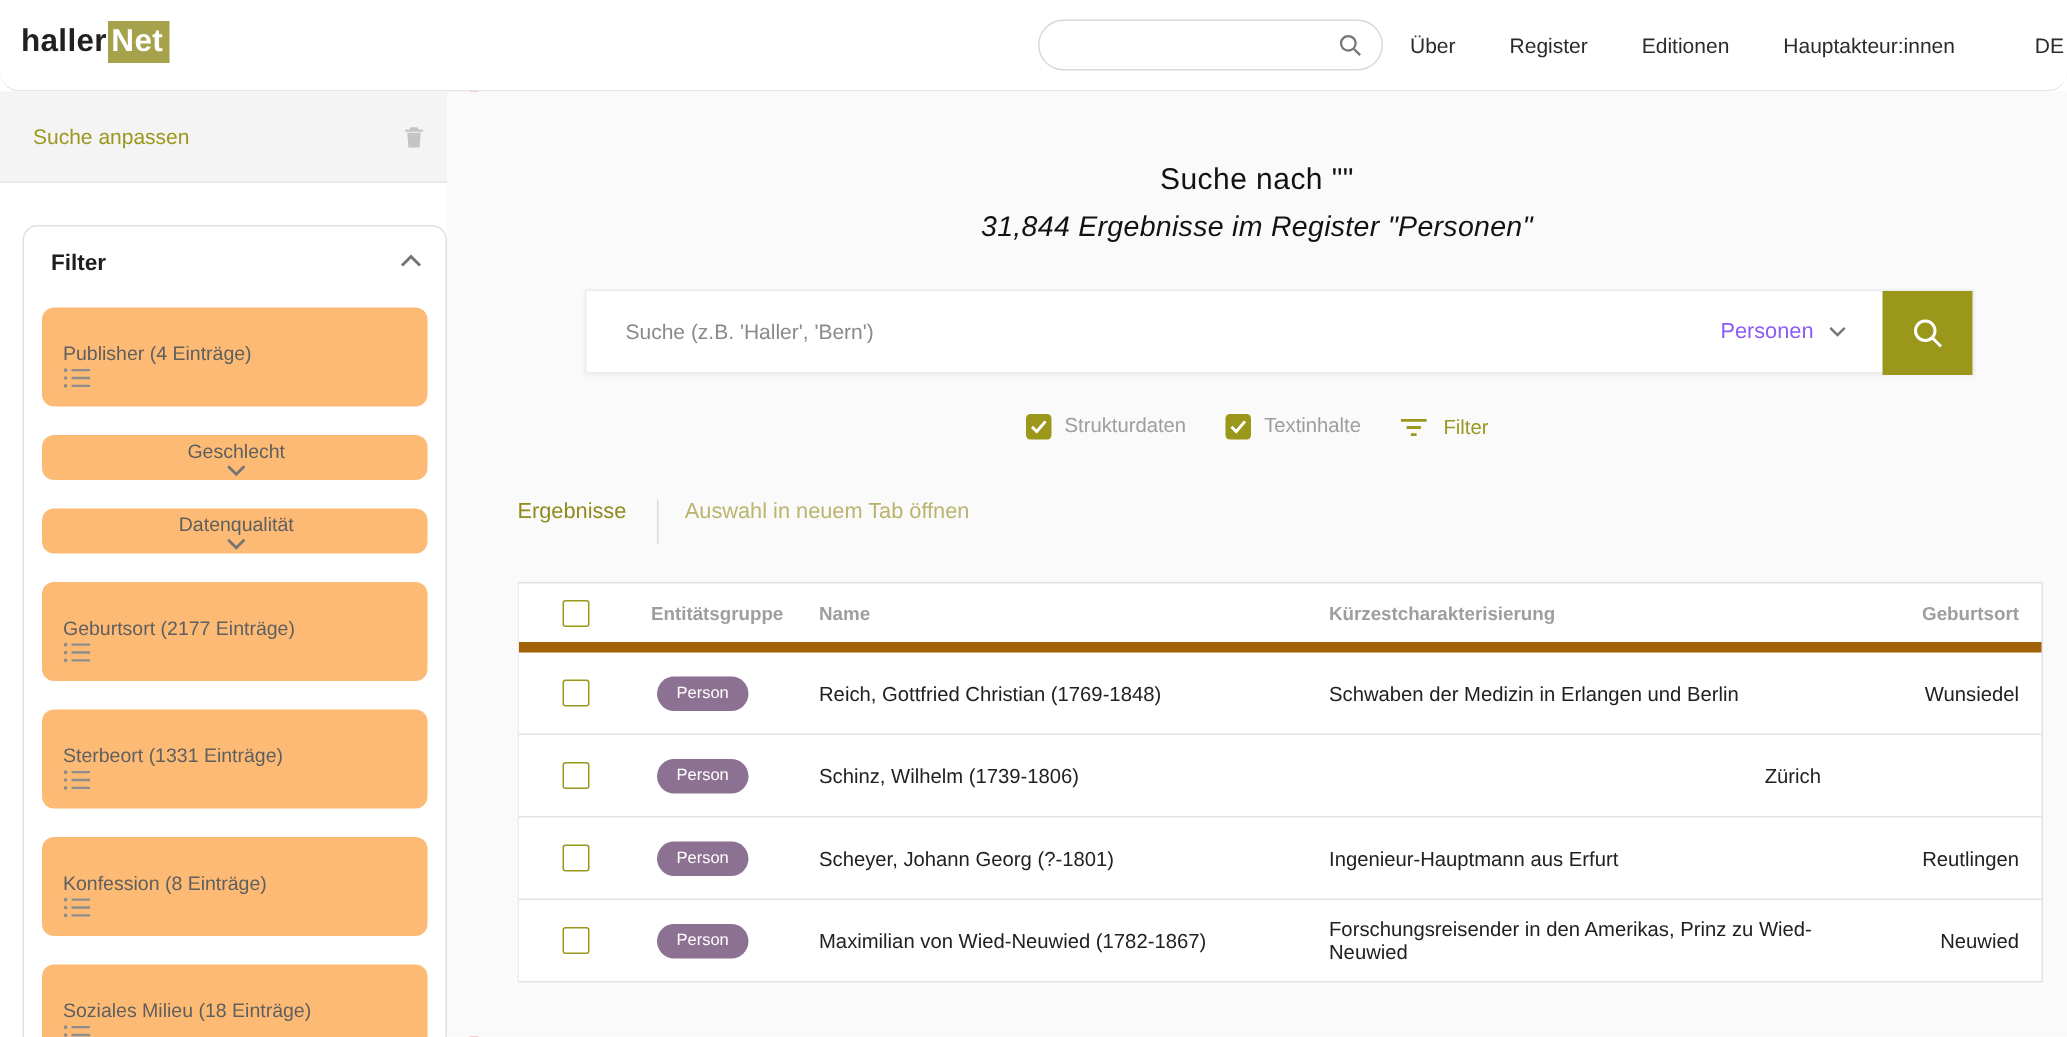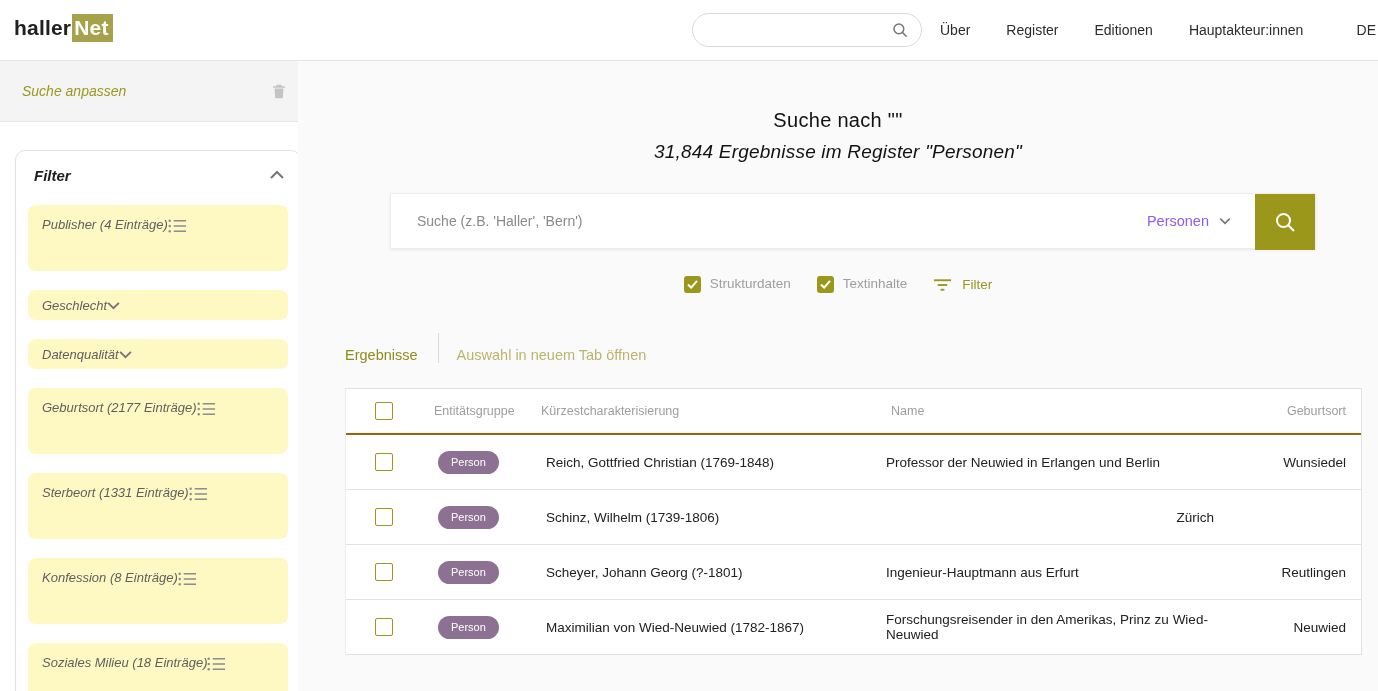--- a/index.html
+++ b/index.html
@@ -1,44 +1,44 @@
 <!DOCTYPE html>
 <html><head>
 <meta charset="utf-8">
 <style>
   * { margin:0; padding:0; box-sizing:border-box; }
   html,body { width:1378px; height:691px; overflow:hidden; background:#fff;
     font-family:"Liberation Sans", sans-serif; color:#212121; }
 
   
   .header { position:absolute; top:0; left:0; width:1378px; height:61px; background:#fff;
-    border-bottom:1px solid #e4e4e4; z-index:5; }
+    border-bottom:1px solid #e4e4e4; z-index:5;border-radius:13px; }
   .logo { position:absolute; left:14px; top:16px; font-size:21px; font-weight:bold; letter-spacing:.2px; cursor:pointer; }
   .logo .p2 { background:#a6a24c; color:#fff; padding:2px 4px 3px 2px; margin-left:1px; }
   .topsearch { position:absolute; left:692px; top:13px; width:230px; height:34px;
     border:1px solid #d9d9d9; border-radius:17px; background:#fff; display:flex; align-items:center; }
   .topsearch input { border:none; outline:none; flex:1; padding:0 6px 0 16px; font-size:13px; background:transparent; }
   .topsearch .mag { margin-right:12px; display:flex; }
   .topnav { position:absolute; left:940px; top:0; height:60px; display:flex; align-items:center; gap:36px; }
   .nav-item { font-size:14px; color:#2b2b2b; cursor:pointer; white-space:nowrap; }
   .lang { position:absolute; right:2px; top:22px; font-size:14px; color:#2b2b2b; cursor:pointer; }
 
   
   .sidebar { position:absolute; top:61px; left:0; width:319px; height:630px; background:#fff;
-    border-right:3px solid #ef4444;font-style:italic; }
+    border-right:6px solid #ef4444; }
   .adjust { height:61px; background:#f4f4f4; border-bottom:1px solid #e6e6e6; display:flex;
     align-items:center; justify-content:space-between; padding:0 28px 0 22px; }
   .adjust-label { color:#9b971f; font-size:14px; cursor:pointer; }
   .trash { cursor:pointer; display:flex; }
   .filter-card { margin:28px 15px 0 15px; border:1px solid #e0e0e0; border-radius:10px;
     background:#fff; padding:13px 12px 16px 12px; }
   .filter-head { display:flex; align-items:center; justify-content:space-between; padding:2px 4px 2px 6px; cursor:pointer; }
   .filter-title { font-size:15px; font-weight:bold; color:#1e1e1e; }
-  .filter-item { background:#fef9c3; border-radius:8px; margin-top:19px; display:flex;
-    justify-content:flex-start; padding:0 12px 0 14px; cursor:pointer; }
+  .filter-item { background:#fdba74; border-radius:8px; margin-top:19px; display:flex;
+    justify-content:center; padding:0 12px 0 14px; cursor:pointer;flex-direction:column; }
   .filter-item.tall { height:66px; padding-top:12px; align-items:flex-start; }
   .filter-item.short { height:30px; align-items:center; }
   .filter-item-label { font-size:13px; color:#5f5f5f; }
   .filter-item .ficon { display:flex; margin-top:1px; }
 
   
   .main { position:absolute; top:61px; left:298px; width:1080px; height:630px; background:#fafafa; overflow:hidden; }
   .headline { text-align:center; margin-top:48px; }
   .h-title { font-size:20px; color:#121212; letter-spacing:.3px; }
   .h-sub { font-size:19px; font-style:italic; color:#121212; margin-top:9px; letter-spacing:.2px; }
@@ -53,30 +53,30 @@
     align-items:center; justify-content:center; cursor:pointer; }
 
   .optrow { display:flex; align-items:center; justify-content:center; margin-top:27px; gap:26px; }
   .opt { display:flex; align-items:flex-start; gap:9px; cursor:pointer; }
   .cb-checked { width:17px; height:17px; background:#9b971b; border-radius:3px; display:flex;
     align-items:center; justify-content:center; }
   .opt-label { font-size:13.5px; color:#9e9e9e; }
   .filter-link { display:flex; align-items:center; gap:10px; cursor:pointer; }
   .filter-link span { font-size:13.5px; color:#9b971f; }
 
-  .tabs { display:flex; align-items:flex-end; margin:40px 0 0 47px; }
+  .tabs { display:flex; align-items:flex-start; margin:40px 0 0 47px; }
   .tab { font-size:14.5px; cursor:pointer; }
   .tab.active { color:#8f8b1e; }
   .tab.inactive { color:#bab46e; }
   .tab-div { width:1px; height:30px; background:#d9d9d9; margin:0 18px 0 20px; }
 
   .table { margin:25px 0 0 47px; width:1017px; border-top:1px solid #e2e2e2;
     border-left:1px solid #ececec; border-right:1px solid #e2e2e2; background:#fff; }
   .trow, .thead { display:grid; grid-template-columns:75px 110px 345px 1fr 132px; align-items:center; }
-  .thead { height:46px; border-bottom:2px solid #a16207; }
+  .thead { height:46px; border-bottom:7px solid #a16207;font-weight:bold; }
   .trow { height:55px; border-bottom:1px solid #e2e2e2; }
   .hcell { font-size:12.5px; color:#9e9e9e; }
   .c-check { display:flex; justify-content:center; }
   .cb-outline { width:18px; height:18px; border:1.5px solid #9b971b; border-radius:2px; background:#fff; cursor:pointer; }
   .h-badge { padding-left:13px; }
   .h-name { padding-left:15px; }
   .h-desc { padding-left:10px; }
   .h-birth, .c-birth { text-align:right; padding-right:15px; }
   .badge { margin-left:17px; display:inline-block; background:#8d7192; color:#fff; font-size:11px;
     padding:5px 13px 6px 13px; border-radius:13px; }
@@ -285,32 +285,32 @@
       <div class="tab-div"></div>
       <span class="tab inactive">Auswahl in neuem Tab öffnen</span>
     </div>
 
   <div class="table">
     <div class="thead">
       <div class="c-check">
           <span class="cb-outline"></span>
         </div>
       <div class="hcell h-badge">Entitätsgruppe</div>
+      <div class="hcell h-name">Name</div>
       <div class="hcell h-desc">Kürzestcharakterisierung</div>
-      <div class="hcell h-name">Name</div>
       <div class="hcell h-birth">Geburtsort</div>
     </div>
     <div id="tbody">
         <div class="trow">
     <div class="c-check">
             <span class="cb-outline"></span>
           </div>
     <div><span class="badge">Person</span></div>
     <div class="c-name">Reich, Gottfried Christian (1769-1848)</div>
-    <div class="c-desc">Professor der Neuwied in Erlangen und Berlin</div>
+    <div class="c-desc">Schwaben der Medizin in Erlangen und Berlin</div>
     <div class="c-birth">Wunsiedel</div>
   </div>
         <div class="trow">
     <div class="c-check">
             <span class="cb-outline"></span>
           </div>
     <div><span class="badge">Person</span></div>
     <div class="c-name">Schinz, Wilhelm (1739-1806)</div>
     <div class="c-birth">Zürich</div>
   </div>

